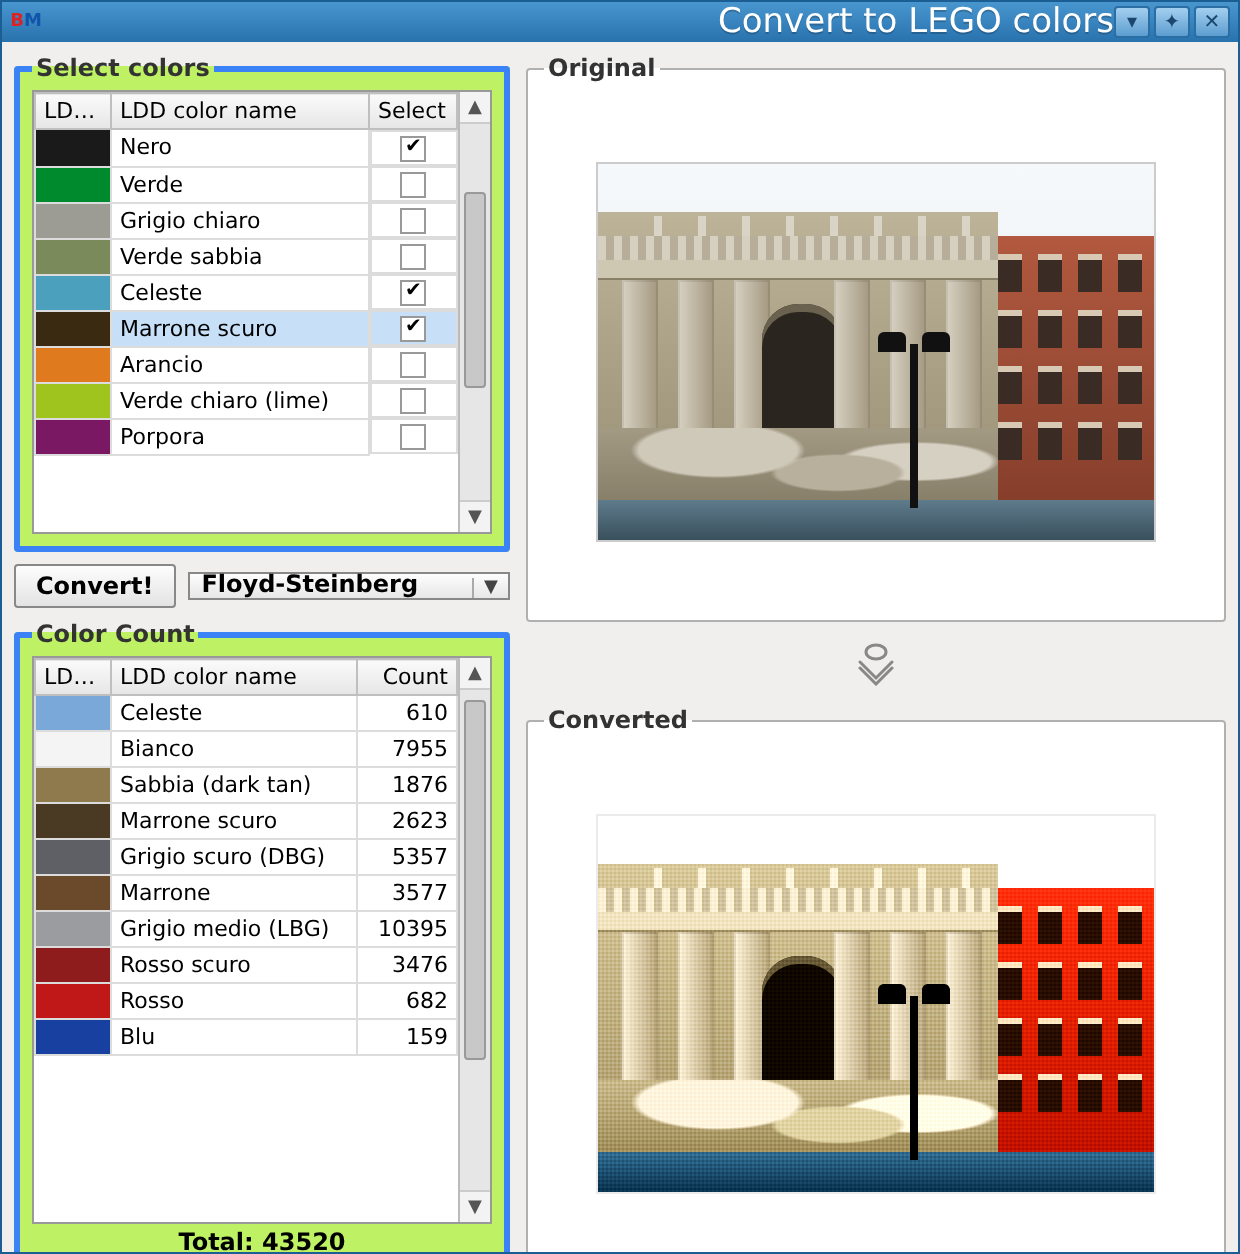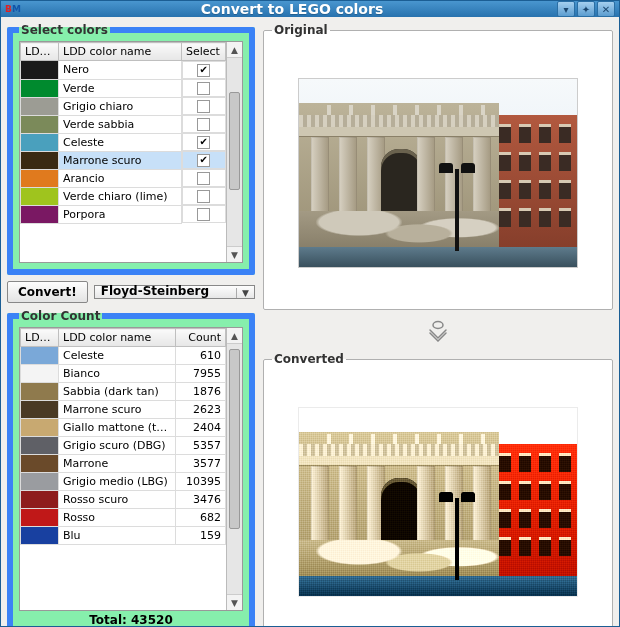--- a/index.html
+++ b/index.html
@@ -4,29 +4,29 @@
 <style>
   * { box-sizing: border-box; }
   html, body { margin:0; padding:0; height:100%; }
   body { font-family: "DejaVu Sans", Arial, sans-serif; font-size:12px; background:#ffffff; }
 
   .window { width:620px; height:627px; border:1px solid #1b5e94; display:flex; flex-direction:column; background:#fff; overflow:hidden; }
   .titlebar { height:24px; background:linear-gradient(#4996cf,#2872ae); color:#fff; display:flex; align-items:center; padding:0 4px; font-weight:bold; }
   .titlebar .app-icon { width:16px; height:16px; display:flex; align-items:center; justify-content:center; font-size:9px; font-weight:bold; line-height:1; margin-right:6px; }
   .titlebar .app-icon span.b { color:#d22; }
   .titlebar .app-icon span.m { color:#15a; }
-  .titlebar .title { flex:1; text-align:center; font-size:14px; font-weight:bold; text-shadow:0 1px 0 rgba(0,0,0,.2); }
+  .titlebar .title { flex:1; text-align:right; font-size:17px; font-weight:normal; text-shadow:0 1px 0 rgba(0,0,0,.2); }
   .titlebar .win-btns { display:flex; gap:2px; }
   .titlebar .win-btn { width:18px; height:16px; background:linear-gradient(#a4cfef,#5c9dd0); border:1px solid #2a6ea4; display:flex; align-items:center; justify-content:center; color:#1b476f; font-size:10px; border-radius:2px; }
 
   .dlg-body { flex:1; background:#f0efed; padding:6px; display:flex; gap:8px; }
   .col-left { width:248px; display:flex; flex-direction:column; gap:6px; }
   .col-right { flex:1; display:flex; flex-direction:column; gap:8px; }
 
-  fieldset { border:6px solid #3b82f6; border-radius:2px; margin:0; padding:4px 6px 6px 6px; background:#86efac; }
+  fieldset { border:3px solid #3b82f6; border-radius:2px; margin:0; padding:4px 6px 6px 6px; background:#bef264; }
   legend { font-weight:bold; font-size:12px; color:#333; padding:0 2px; }
 
   
   .tbl-wrap { position:relative; border:1px solid #999; background:#fff; }
   .tbl-wrap .scroll { position:absolute; right:0; top:0; bottom:0; width:16px; background:#e6e6e6; display:flex; flex-direction:column; border-left:1px solid #bbb; }
   .scroll .arrow { height:16px; display:flex; align-items:center; justify-content:center; font-size:9px; color:#555; background:#f3f3f3; border-bottom:1px solid #ccc; }
   .scroll .arrow.bot { border-bottom:none; border-top:1px solid #ccc; }
   .scroll .track { flex:1; position:relative; }
   .scroll .thumb { position:absolute; left:2px; right:2px; background:#c8c8c8; border:1px solid #999; border-radius:2px; }
 
@@ -259,27 +259,20 @@
                   </td>
                   <td>Sabbia (dark tan)</td>
                   <td class="num">1876</td>
                 </tr>
                 <tr>
                   <td class="swatch">
                     <div style="background:#4a3a24"></div>
                   </td>
                   <td>Marrone scuro</td>
                   <td class="num">2623</td>
-                </tr>
-                <tr>
-                  <td class="swatch">
-                    <div style="background:#c8a971"></div>
-                  </td>
-                  <td>Giallo mattone (tan)</td>
-                  <td class="num">2404</td>
                 </tr>
                 <tr>
                   <td class="swatch">
                     <div style="background:#5f6066"></div>
                   </td>
                   <td>Grigio scuro (DBG)</td>
                   <td class="num">5357</td>
                 </tr>
                 <tr>
                   <td class="swatch">

